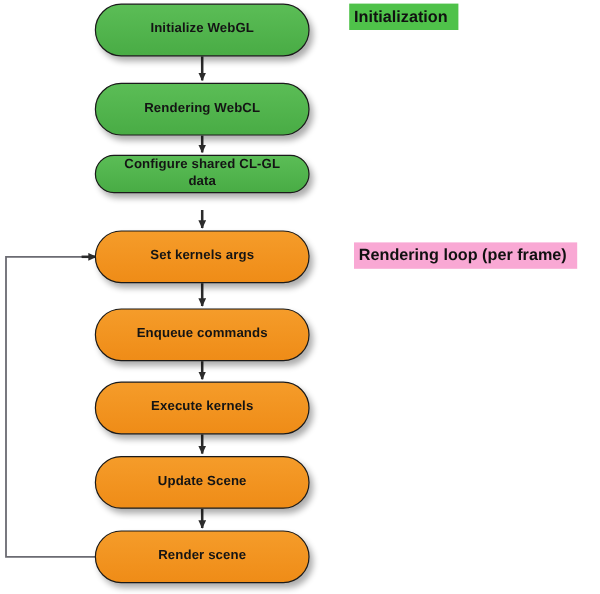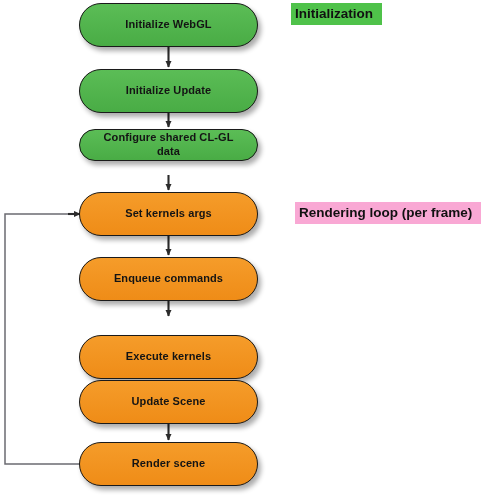--- a/index.html
+++ b/index.html
@@ -104,36 +104,36 @@
       <path d="M 86 464 L 5 464 L 5 214 L 70 214" fill="none" stroke="#6b6b72" stroke-width="1.5"></path>
       <path d="M 68 214 L 80 214" fill="none" stroke="#2b2b2b" stroke-width="2.1" marker-end="url(#arrowhead)"></path>
     </g>
   </svg>
 
   <div class="node node-green" style="left:79px; top:3px; width:179px; height:44px;">
     <span class="node-label">Initialize WebGL</span>
   </div>
 
   <div class="node node-green" style="left:79px; top:69px; width:179px; height:44px;">
-    <span class="node-label">Initialize Update</span>
+    <span class="node-label">Rendering WebCL</span>
   </div>
 
   <div class="node node-green" style="left:79px; top:129px; width:179px; height:32px;">
     <span class="node-label" style="max-width:132px;">Configure shared CL-GL data</span>
   </div>
 
   <div class="node node-orange" style="left:79px; top:192px; width:179px; height:44px;">
     <span class="node-label">Set kernels args</span>
   </div>
 
   <div class="node node-orange" style="left:79px; top:257px; width:179px; height:44px;">
     <span class="node-label">Enqueue commands</span>
   </div>
 
-  <div class="node node-orange" style="left:79px; top:318px; width:179px; height:44px;margin-top:17px;">
+  <div class="node node-orange" style="left:79px; top:318px; width:179px; height:44px;">
     <span class="node-label">Execute kernels</span>
   </div>
 
   <div class="node node-orange" style="left:79px; top:380px; width:179px; height:44px;">
     <span class="node-label">Update Scene</span>
   </div>
 
   <div class="node node-orange" style="left:79px; top:442px; width:179px; height:44px;">
     <span class="node-label">Render scene</span>
   </div>

